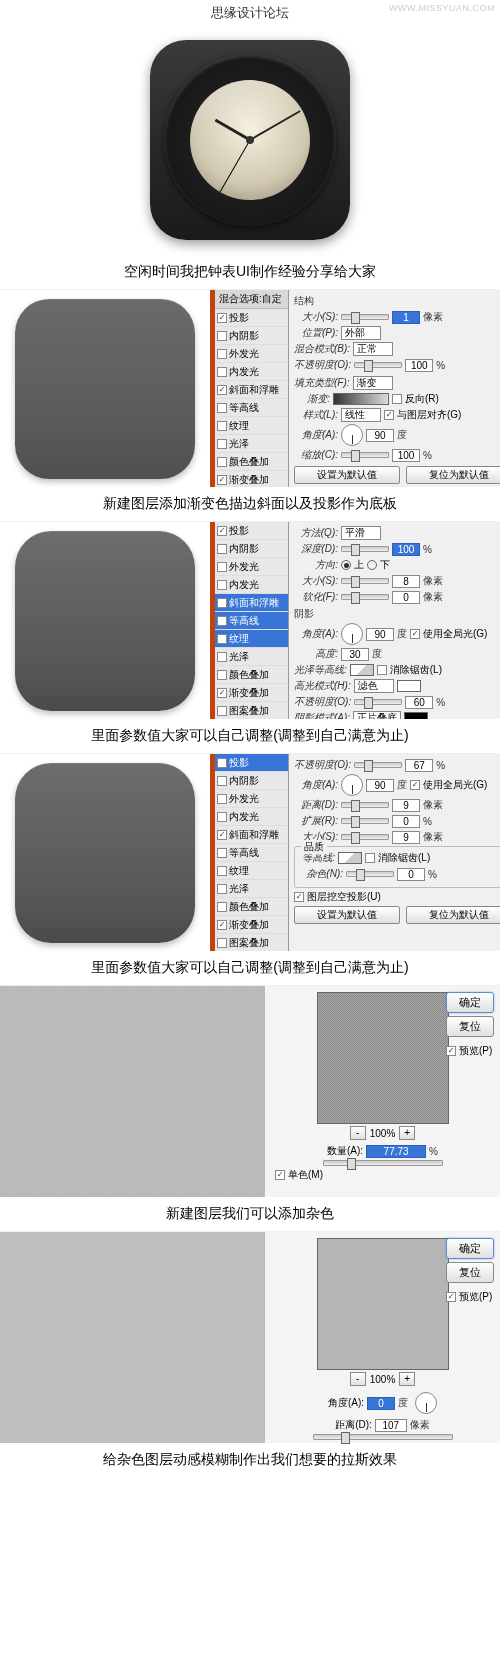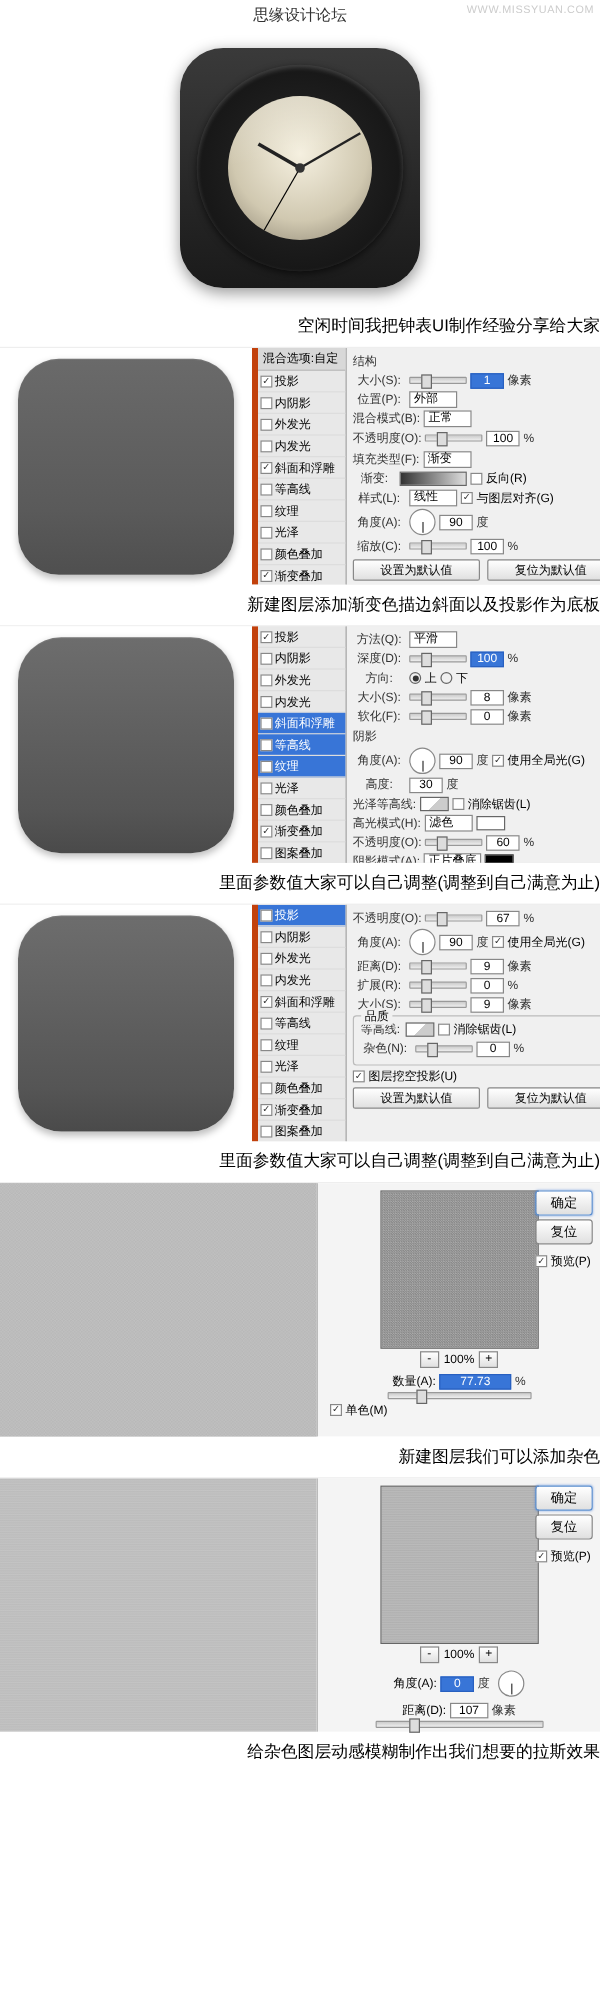--- a/index.html
+++ b/index.html
@@ -9,41 +9,41 @@
 .watermark{position:absolute;right:5px;top:3px;font-size:9px;color:#ccc;letter-spacing:0.5px;}
 .clock-wrap{height:230px;display:flex;align-items:center;justify-content:center;background:#fff;}
 .clock-icon{width:200px;height:200px;border-radius:36px;background:linear-gradient(180deg,#3a3a3a,#1a1a1a);position:relative;box-shadow:0 4px 12px rgba(0,0,0,0.4);}
 .clock-bezel{position:absolute;top:14px;left:14px;right:14px;bottom:14px;border-radius:50%;background:radial-gradient(circle,#2a2a2a,#0f0f0f);box-shadow:inset 0 2px 4px rgba(255,255,255,0.2),0 2px 6px rgba(0,0,0,0.6);}
 .clock-face{position:absolute;top:26px;left:26px;right:26px;bottom:26px;border-radius:50%;background:radial-gradient(circle at 50% 40%,#f5f0e0,#d0c8b0 60%,#8a8270);overflow:hidden;}
 .clock-face::before{content:"";position:absolute;top:-20%;left:-20%;width:140%;height:60%;background:linear-gradient(180deg,rgba(255,255,255,0.35),rgba(255,255,255,0));transform:rotate(-10deg);}
 .hand-h{position:absolute;left:50%;top:50%;width:3px;height:40px;background:#222;transform-origin:50% 100%;transform:translate(-50%,-100%) rotate(300deg);}
 .hand-m{position:absolute;left:50%;top:50%;width:2px;height:58px;background:#222;transform-origin:50% 100%;transform:translate(-50%,-100%) rotate(60deg);}
 .hand-s{position:absolute;left:50%;top:50%;width:1px;height:62px;background:#000;transform-origin:50% 100%;transform:translate(-50%,-100%) rotate(210deg);}
 .center-dot{position:absolute;left:50%;top:50%;width:8px;height:8px;border-radius:50%;background:#333;transform:translate(-50%,-50%);}
-.caption{text-align:right;font-size:14px;padding:8px 0;color:#000;}
+.caption{text-align:center;font-size:14px;padding:8px 0;color:#000;}
 .row{display:flex;height:198px;border-top:1px solid #eee;}
 .row.tall{height:212px;}
 .preview{flex:0 0 210px;background:#fff;display:flex;align-items:center;justify-content:center;}
 .rrect{width:180px;height:180px;border-radius:34px;background:linear-gradient(180deg,#6a6a6a,#5a5a5a 70%,#4f4f4f);box-shadow:0 3px 6px rgba(0,0,0,0.25),inset 0 1px 0 rgba(255,255,255,0.08);}
 .rrect.b{border-radius:36px;background:linear-gradient(180deg,#6d6d6d,#555 80%,#4a4a4a);}
 .noise-prev{flex:0 0 264px;height:100%;background:repeating-conic-gradient(#b8b8b8 0% 0.5%,#c0c0c0 0.5% 1%),#bababa;background-size:3px 3px;}
 .brush-prev{flex:0 0 264px;height:100%;background:repeating-linear-gradient(180deg,#c4c4c4 0px,#bcbcbc 1px,#c2c2c2 2px);}
 .panel{flex:1;background:#e5e5e5;border-left:5px solid #c2410c;display:flex;font-size:11px;}
 .panel-alone{flex:1;background:#f4f4f4;border-left:1px solid #bbb;position:relative;}
 .fx-list{flex:0 0 74px;background:#e8e8e8;border-right:1px solid #999;overflow:hidden;}
 .fx-title{background:#d8d8d8;padding:2px 4px;font-size:10px;border-bottom:1px solid #bbb;}
 .fx-item{padding:1.5px 2px;font-size:10px;display:flex;align-items:center;gap:2px;border-bottom:1px solid #ddd;text-align:right;}
 .fx-item.sel{background:#3875d7;color:#fff;}
 .cb{width:10px;height:10px;border:1px solid #888;background:#fff;flex-shrink:0;display:inline-flex;align-items:center;justify-content:center;font-size:8px;line-height:8px;}
 .cb.c::before{content:"✓";color:#333;}
 .fx-item.sel .cb.c::before{color:#fff;}
 .ctrl{flex:1;padding:4px 5px;background:#f0f0f0;overflow:hidden;}
 .group-title{font-size:10px;color:#333;margin-bottom:2px;}
 .ctrl-row{display:flex;align-items:center;gap:3px;margin-bottom:2px;font-size:10px;white-space:nowrap;}
-.lbl{color:#333;min-width:44px;text-align:center;}
+.lbl{color:#333;min-width:44px;text-align:right;font-style:italic;}
 .lbl.sm{min-width:36px;}
 .sel-b{border:1px solid #888;background:#fff;padding:0 3px;height:14px;line-height:12px;display:inline-block;min-width:40px;font-size:10px;}
 .num{border:1px solid #888;background:#fff;width:28px;height:13px;line-height:11px;text-align:center;font-size:10px;}
 .num.hl{background:#3875d7;color:#fff;border-color:#2860c0;}
 .slider{height:6px;flex:1;max-width:48px;background:linear-gradient(#ccc,#eee);border:1px solid #999;border-radius:1px;position:relative;}
 .slider::after{content:"";position:absolute;left:20%;top:-3px;width:7px;height:10px;background:#ddd;border:1px solid #666;}
 .angle-dial{width:22px;height:22px;border:1px solid #888;border-radius:50%;background:#fff;position:relative;flex-shrink:0;}
 .angle-dial::after{content:"";position:absolute;left:50%;top:50%;width:1px;height:9px;background:#333;transform-origin:top;transform:rotate(0deg);}
 .btn-s{border:1px solid #888;background:linear-gradient(#fff,#e0e0e0);padding:1px 22px;font-size:10px;border-radius:2px;}
 .gradient-bar{width:56px;height:12px;border:1px solid #666;background:linear-gradient(90deg,#333,#ddd);}

